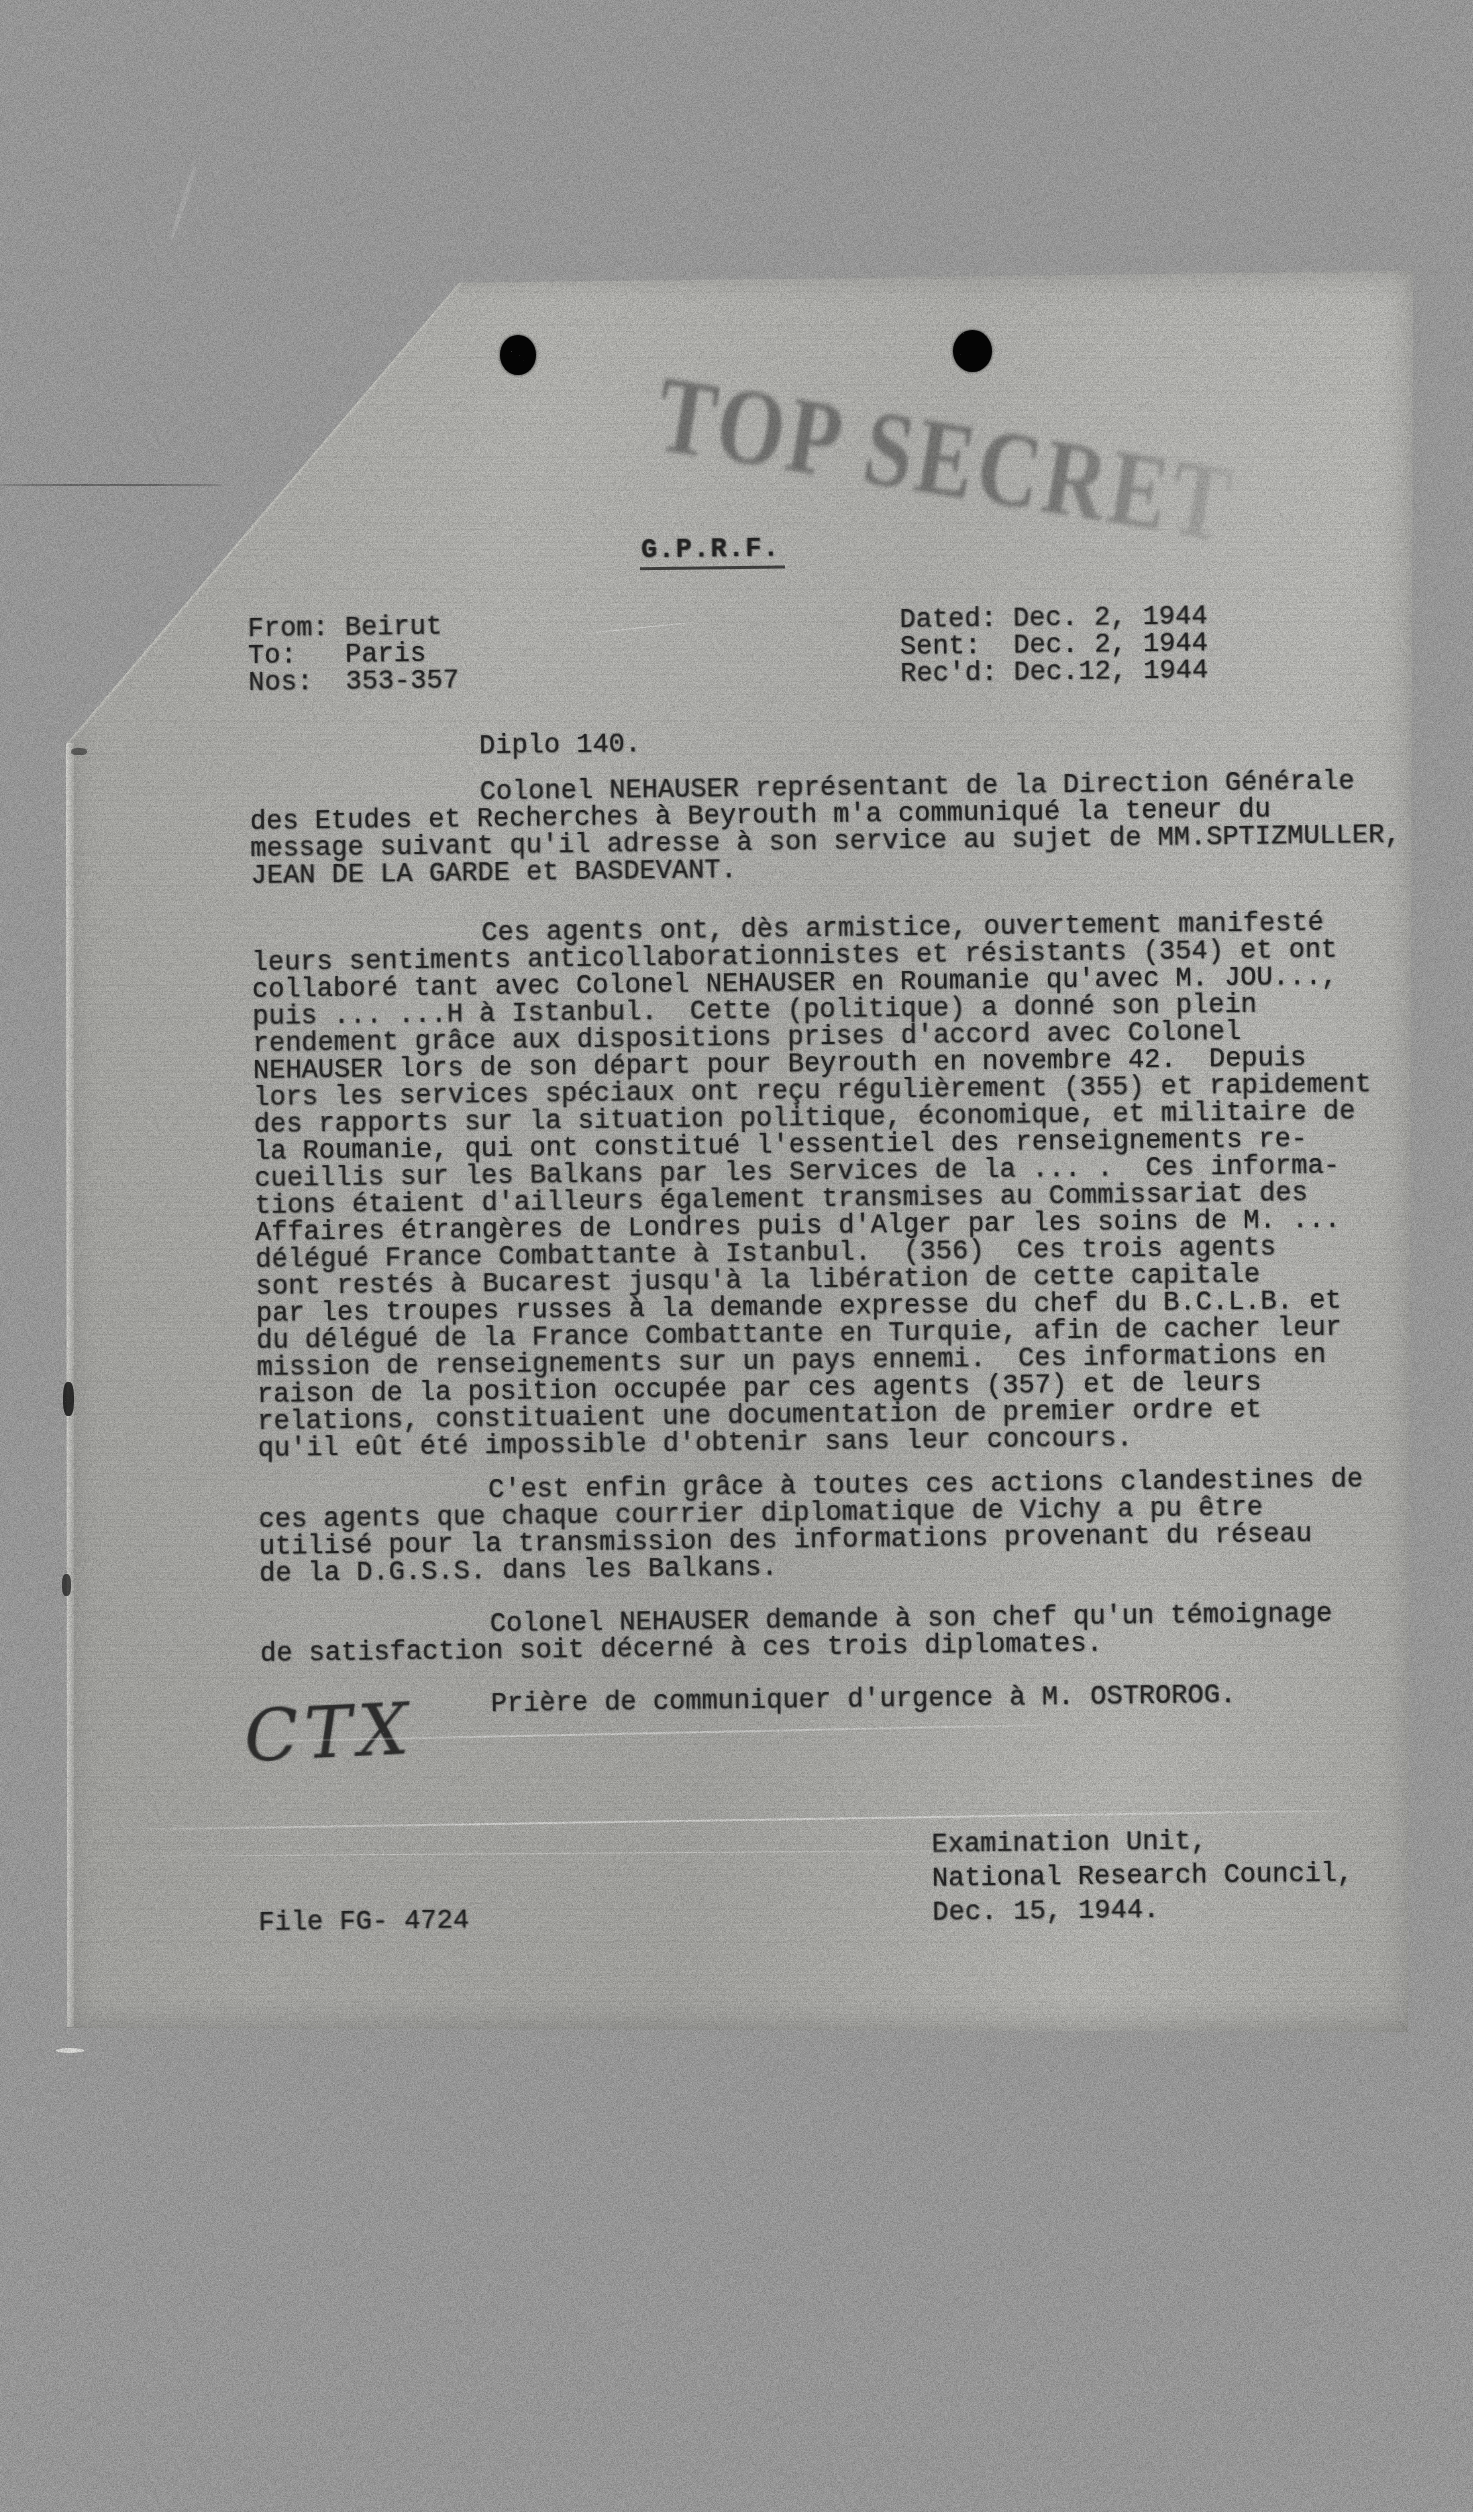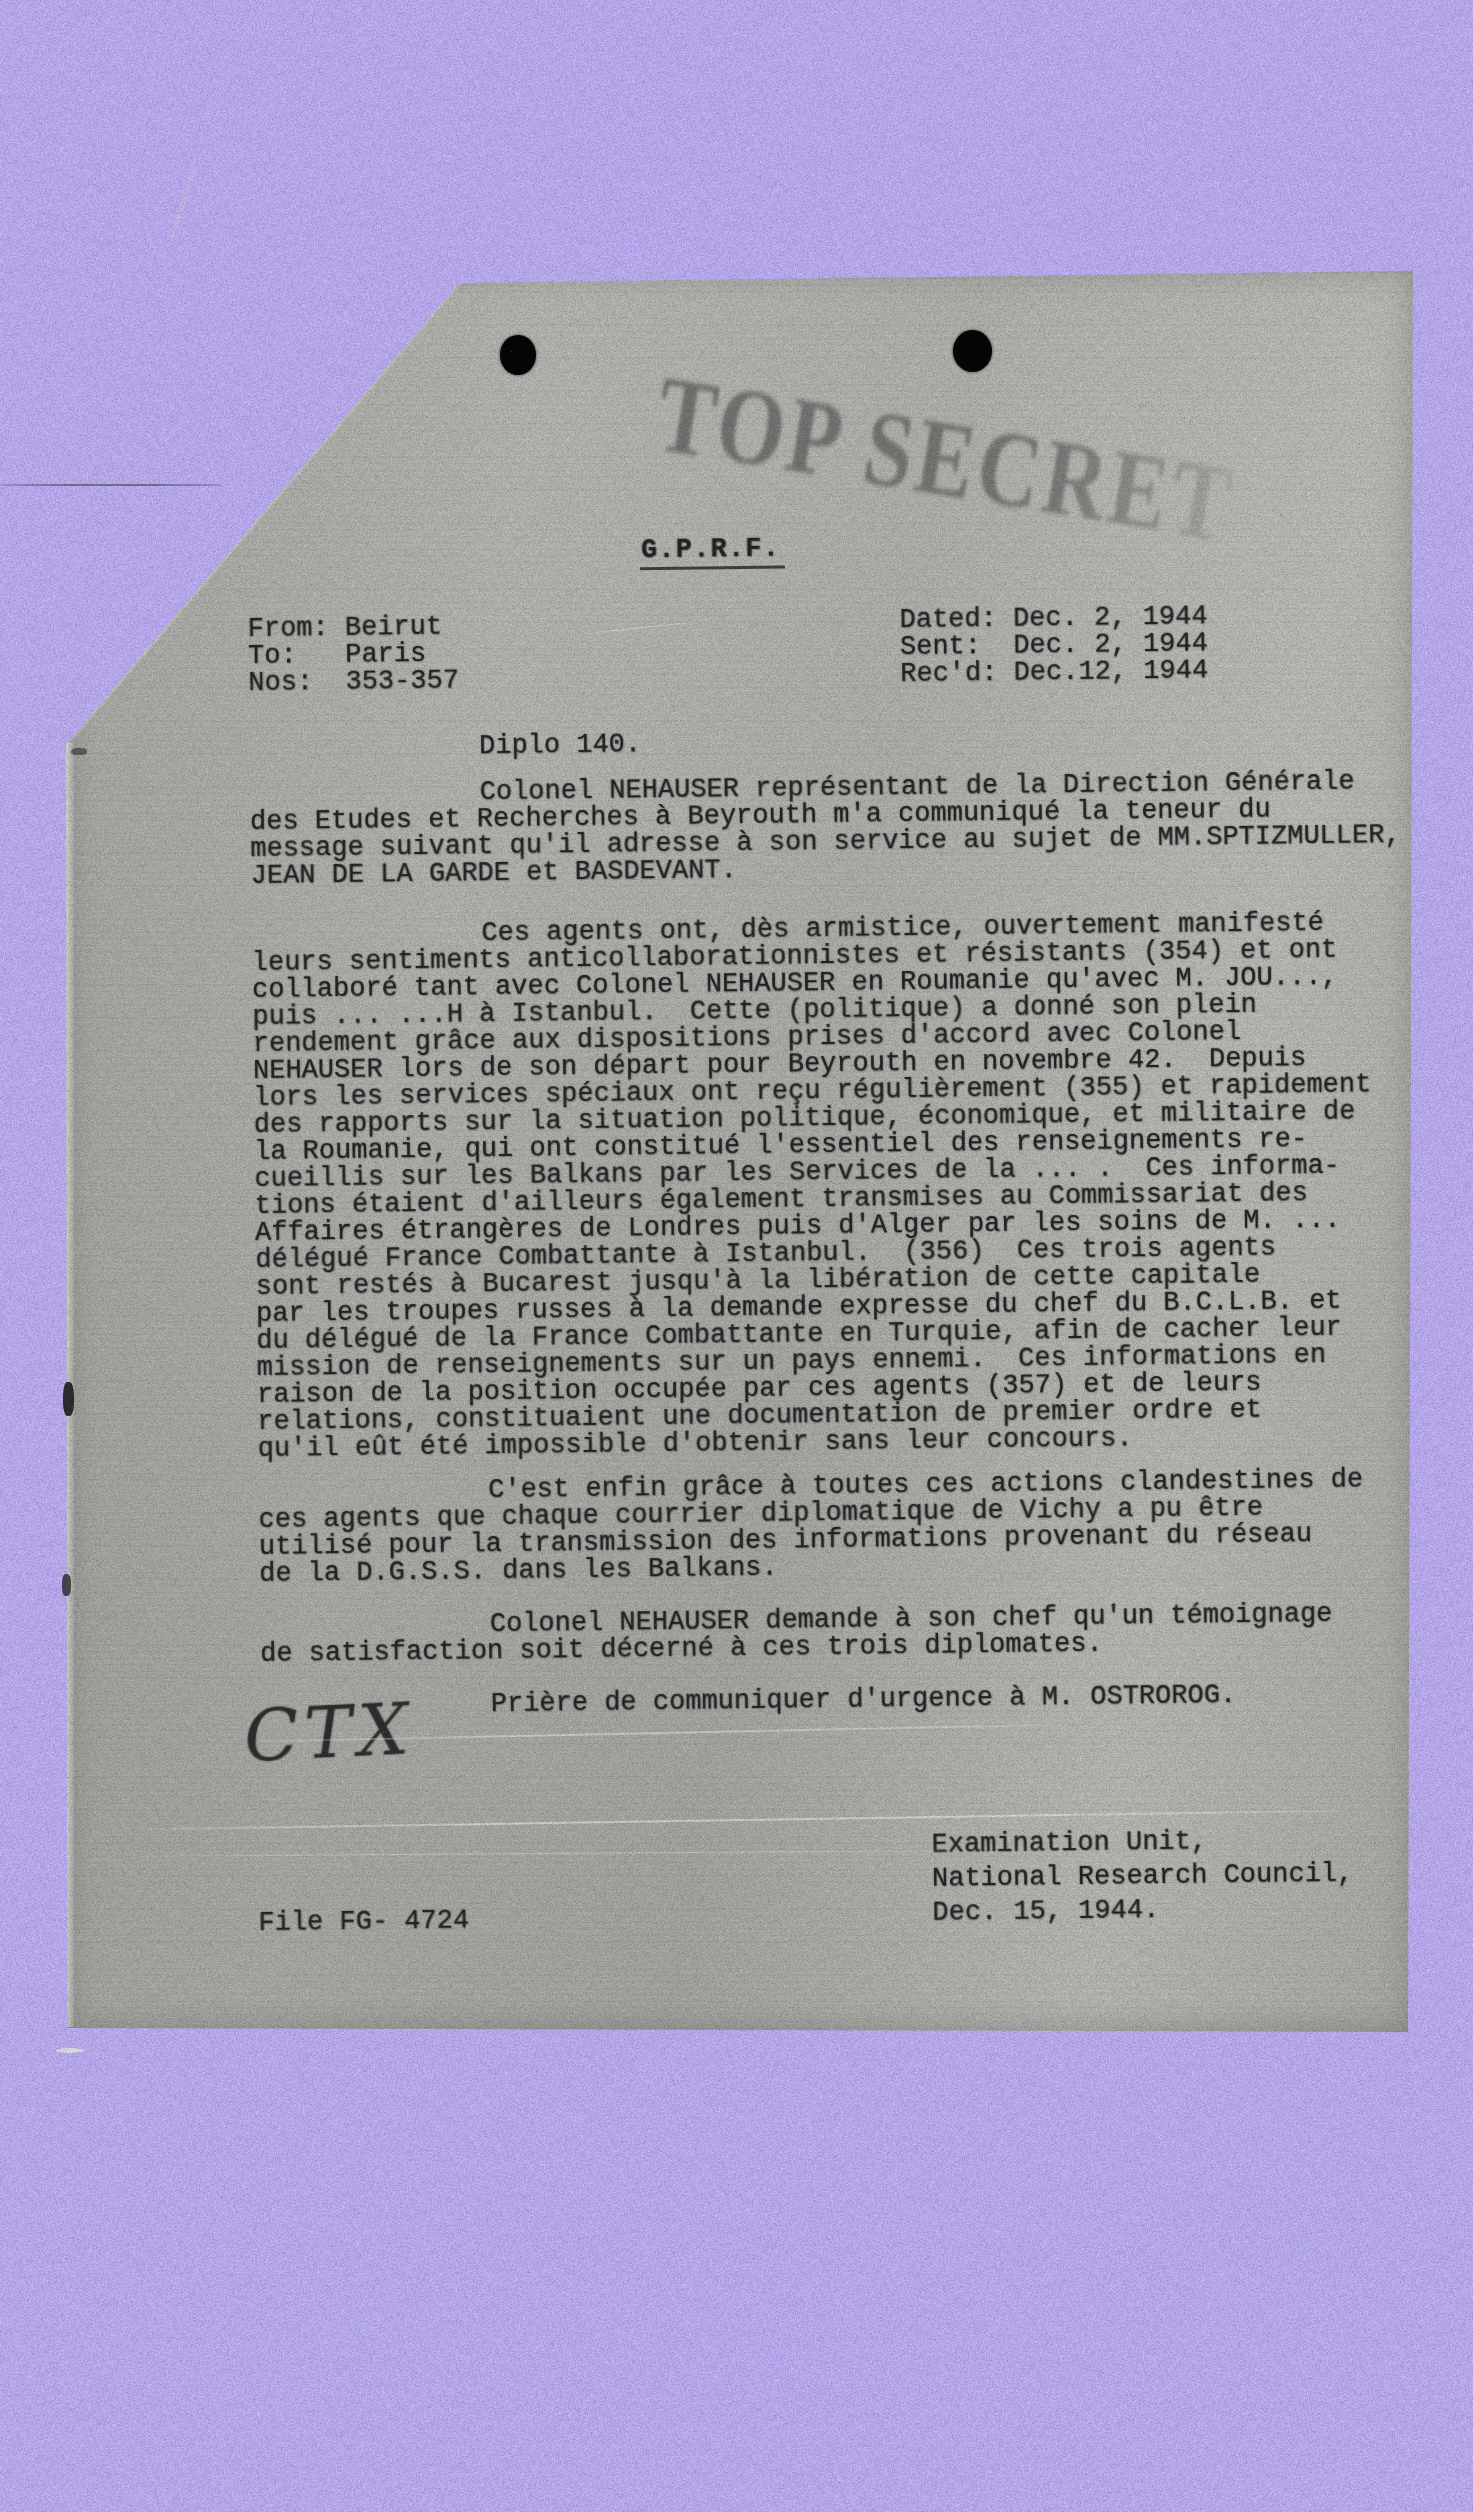--- a/index.html
+++ b/index.html
@@ -1,16 +1,16 @@
 <!DOCTYPE html>
 <html style="font-size:9.7px"><head>
 <meta charset="utf-8">
 <style>
   html,body{margin:0;padding:0;background:#060606;}
-  #page{position:relative;width:1474px;height:2512px;background:#c4b5fd;overflow:hidden;
+  #page{position:relative;width:1474px;height:2512px;background:#a3a3a3;overflow:hidden;
         font-family:"Liberation Mono","DejaVu Sans Mono",monospace;}
 
   
   #paper{position:absolute;left:60px;top:266px;width:1356px;height:1769px;
     clip-path:polygon(399px 17px,1353px 4.8px,1348px 1766px,7.2px 1762px,6px 478px);
     background:
       radial-gradient(ellipse at 75% 8%,rgba(255,255,255,.10),transparent 45%),
       radial-gradient(ellipse at 12% 88%,rgba(0,0,0,.07),transparent 52%),
       repeating-linear-gradient(0deg,rgba(255,255,255,.035) 0 0.6px,rgba(0,0,0,0) 0.6px 2.4px),
       repeating-linear-gradient(0deg,rgba(0,0,0,.028) 0 1.2px,transparent 1.2px 6.6px),

